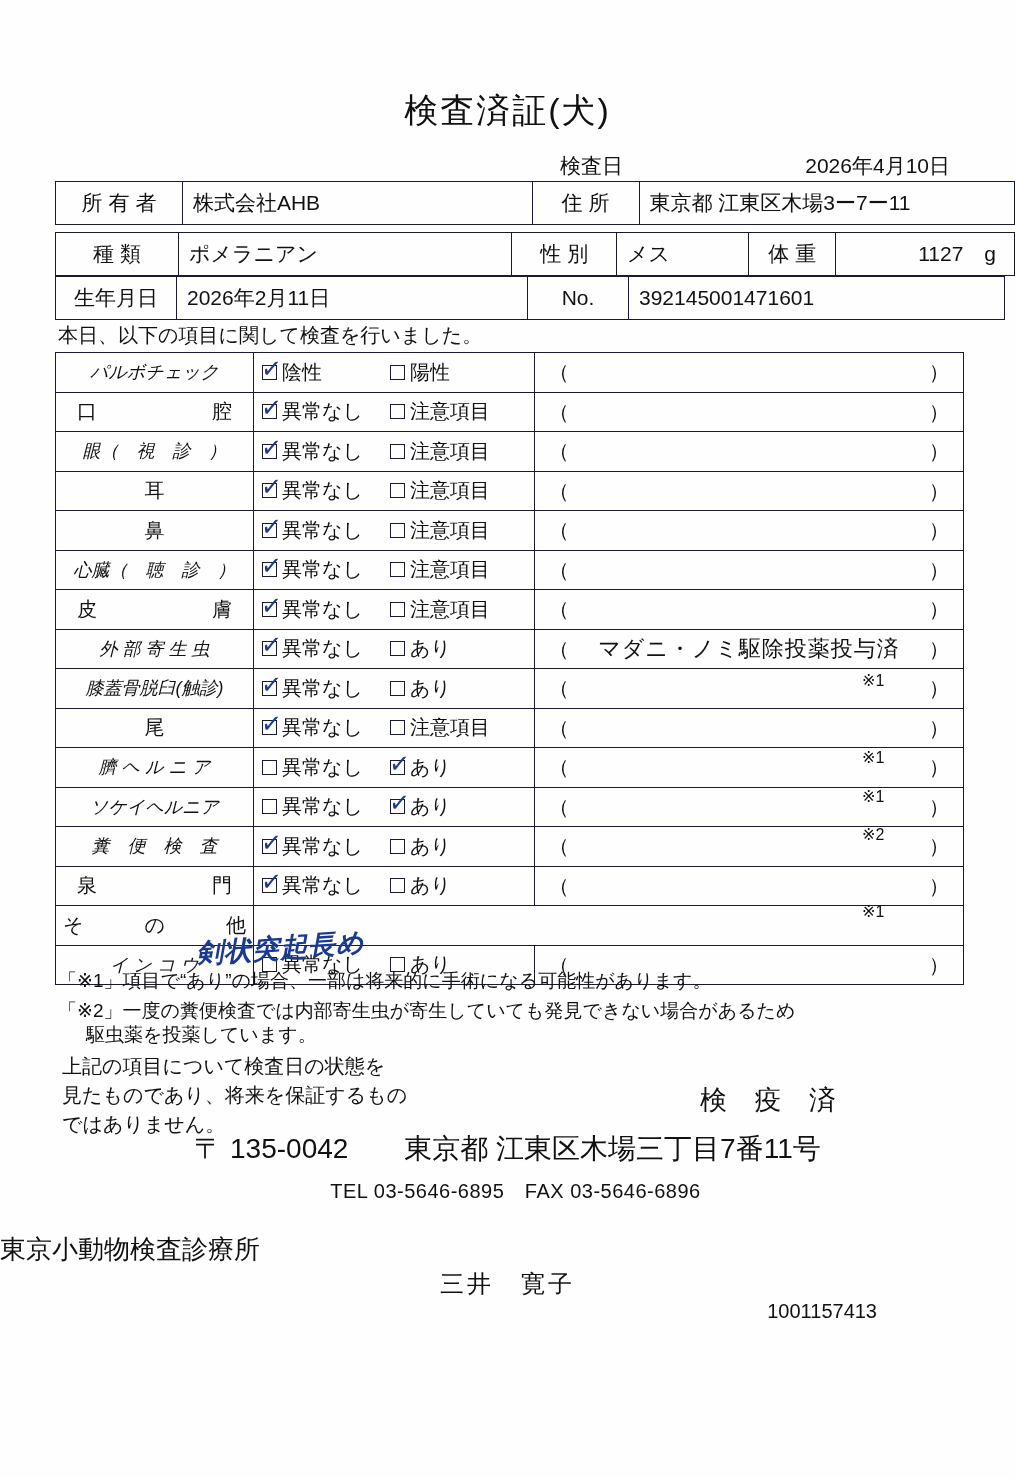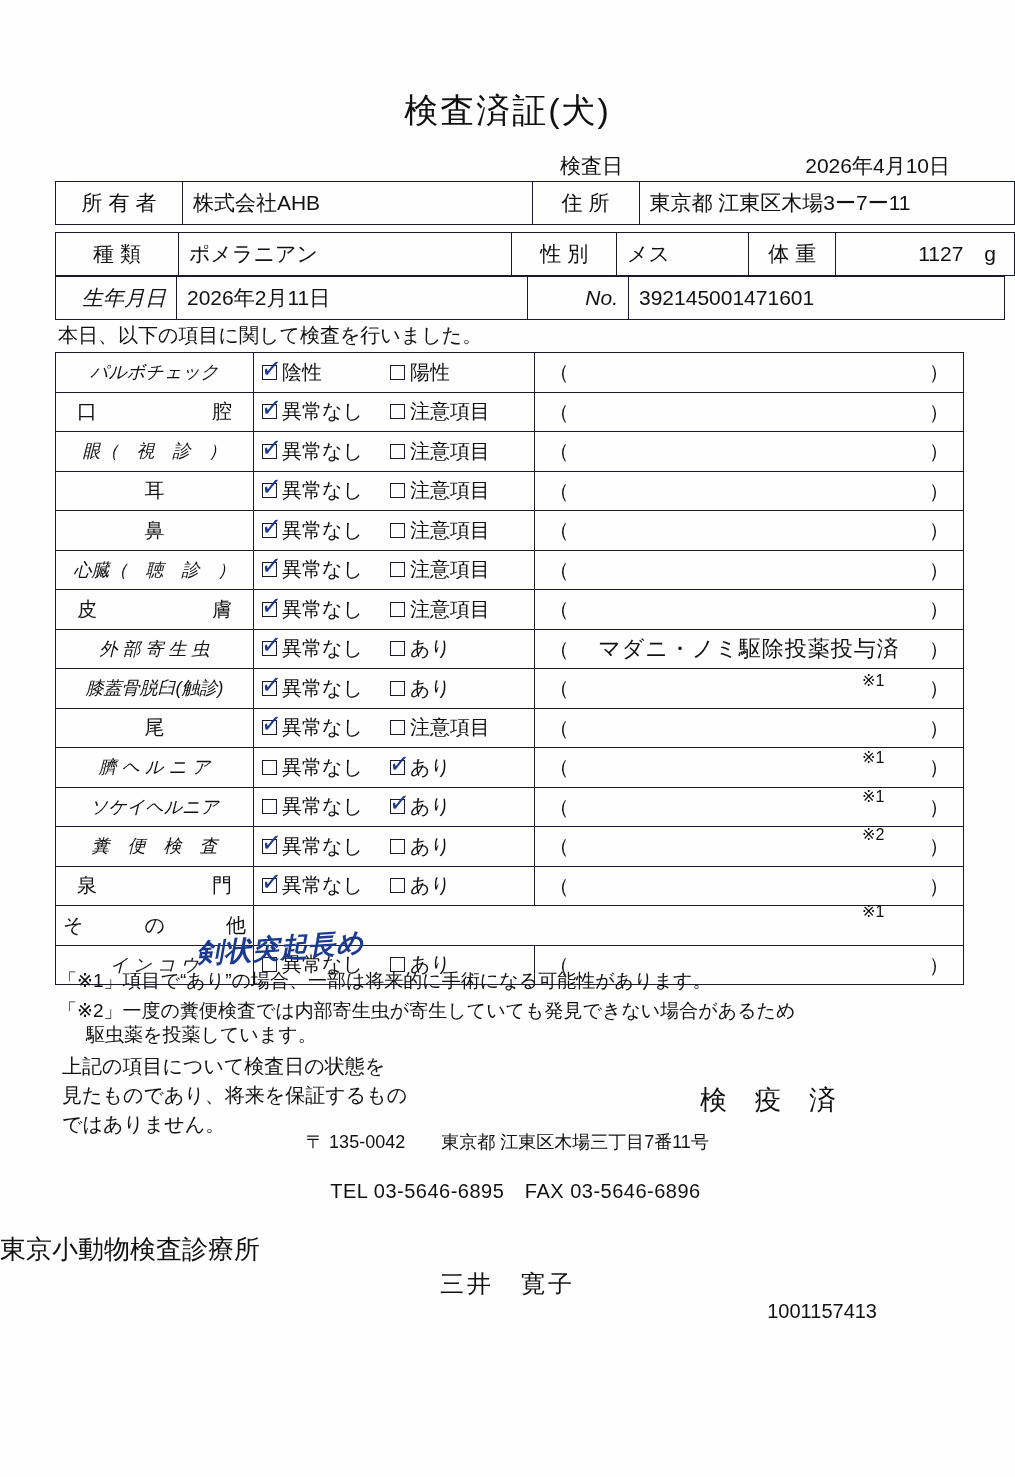--- a/index.html
+++ b/index.html
@@ -58,21 +58,21 @@
     height: 42px;
     vertical-align: middle;
     white-space: nowrap;
   }
   .lbl {
     text-align: center;
     letter-spacing: 6px;
     padding-left: 16px !important;
     padding-right: 10px !important;
   }
-  .lbl-nospace { text-align: right; letter-spacing: 0; font-style: italic; }
+  .lbl-nospace { text-align: center; letter-spacing: 0; }
   .val { text-align: left; }
   .val-right { text-align: right; padding-right: 18px !important; }
 
   #owner-table { top: 181px; left: 55px; }
   #breed-table { top: 232px; left: 55px; }
   #birth-table { top: 276px; left: 55px; }
 
   .note-line {
     position: absolute;
     top: 322px;
@@ -193,21 +193,21 @@
     left: 700px;
     font-size: 27px;
     letter-spacing: 10px;
   }
 
   .addr {
     position: absolute;
     top: 1130px;
     left: 0; width: 1015px;
     text-align: center;
-    font-size: 18px;
+    font-size: 28px;
   }
   .tel {
     position: absolute;
     top: 1178px;
     left: 8px; width: 1015px;
     text-align: center;
     font-size: 20px;
     letter-spacing: 0.5px;
   }
   .clinic {

